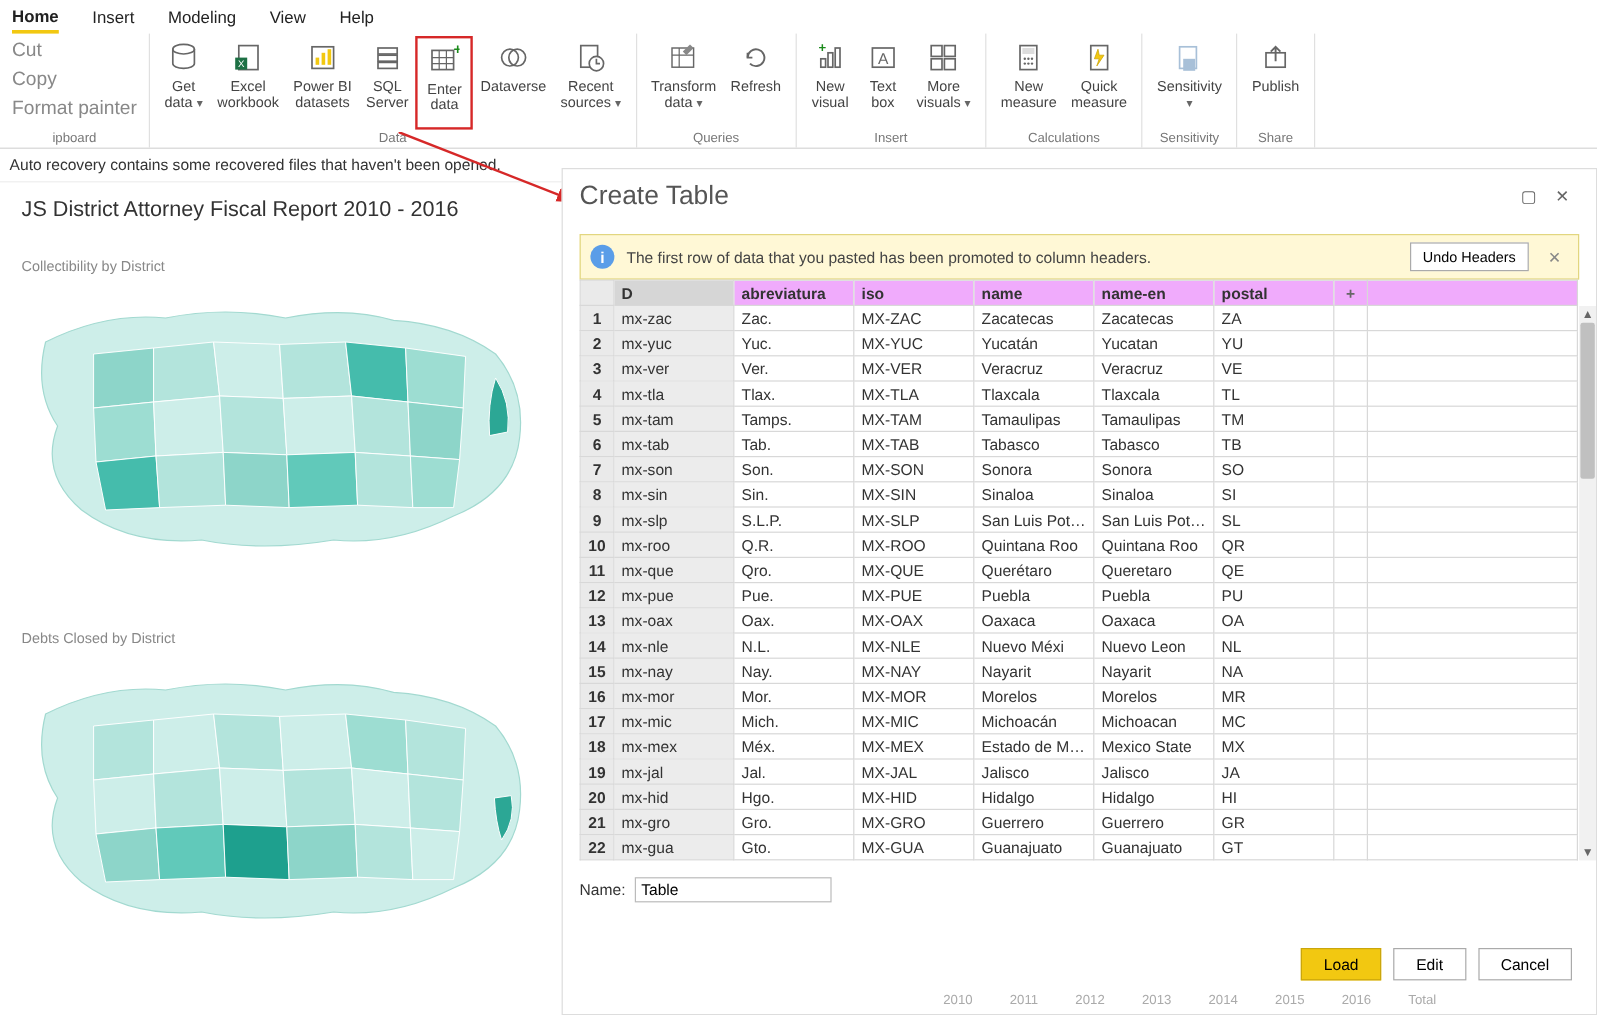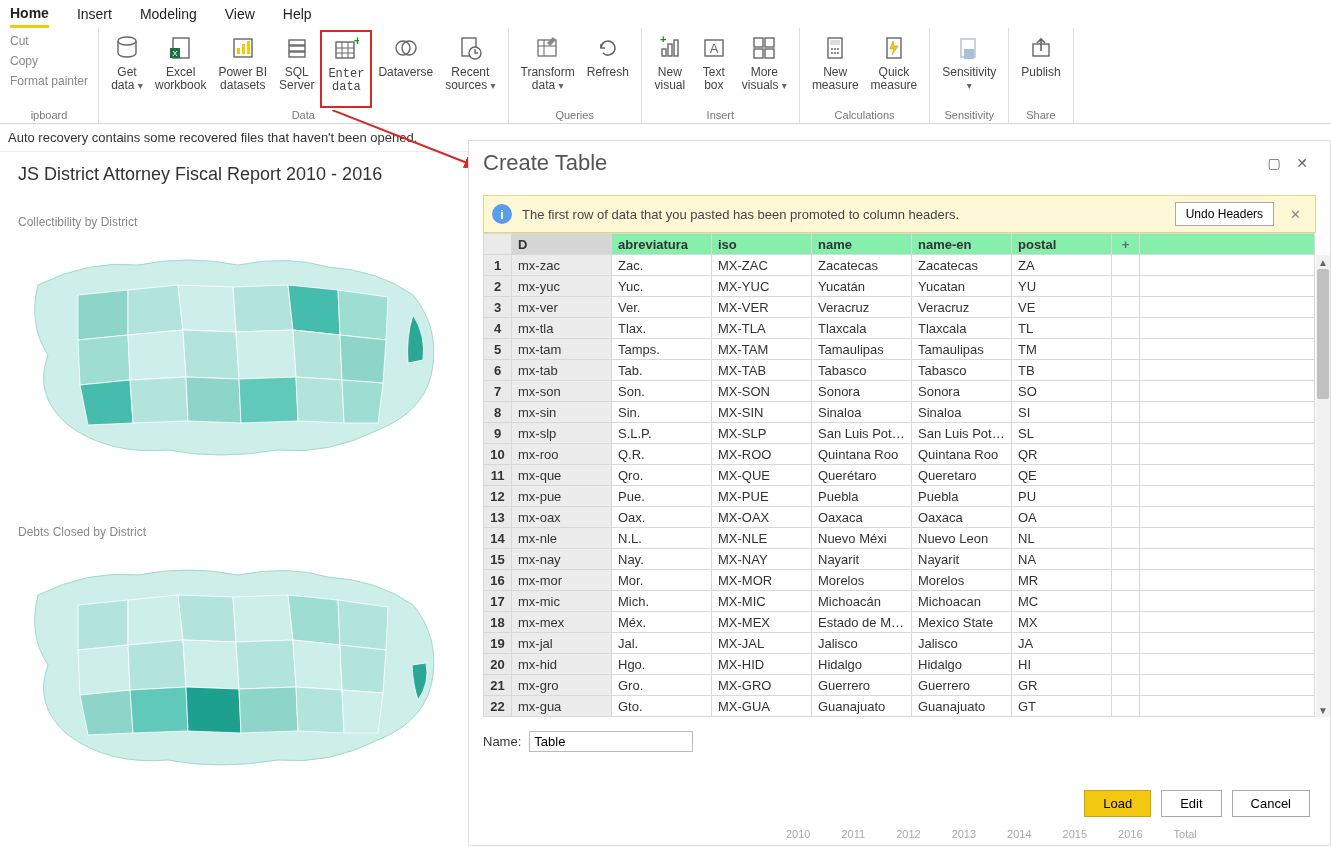--- a/index.html
+++ b/index.html
@@ -8,21 +8,21 @@
   
   .tabs { display: flex; gap: 28px; padding: 0 10px; height: 28px; align-items: center; border-bottom: 0; }
   .tab { font-size: 14px; color: #222; padding: 4px 0; cursor: pointer; }
   .tab.active { border-bottom: 3px solid #f2c811; font-weight: 600; }
 
   
   .ribbon { display: flex; border-bottom: 1px solid #d5d5d5; height: 96px; }
   .ribbon-group { display: flex; flex-direction: column; border-right: 1px solid #e0e0e0; padding: 2px 6px 0 6px; }
   .ribbon-group .buttons { display: flex; flex: 1; }
   .ribbon-group .small-btns { display: flex; flex-direction: column; justify-content: flex-start; gap: 2px; padding-top:2px; }
-  .small-btn { font-size: 12px; color: #888; padding: 2px 4px; cursor: pointer; white-space: nowrap; }
+  .small-btn { font-size: 16px; color: #888; padding: 2px 4px; cursor: pointer; white-space: nowrap; }
   .ribbon-group .label { font-size: 11px; color: #777; text-align: center; padding: 1px 0 2px 0; }
 
   .rbtn { display: flex; flex-direction: column; align-items: center; justify-content: flex-start; text-align: center; padding: 2px 6px 0 6px; min-width: 42px; cursor: pointer; color: #444; }
   .rbtn .icon { width: 32px; height: 32px; display: flex; align-items: center; justify-content: center; }
   .rbtn .lbl { font-size: 12px; line-height: 1.1; margin-top: 2px; white-space: nowrap; }
   .rbtn.highlight { border: 2px solid #d62828; }
   .subdropdown { font-size: 10px; color: #666; }
 
   
   .autorec { padding: 6px 8px; font-size: 13px; color: #333; border-bottom: 1px solid #eee; }
@@ -42,21 +42,21 @@
 
   .info-bar { margin-top: 18px; background: #fff8d6; border: 1px solid #e2d67f; display: flex; align-items: center; padding: 6px 8px; gap: 10px; }
   .info-bar .info-icon { width: 20px; height: 20px; border-radius: 50%; background: #5a9de8; color: #fff; display: flex; align-items: center; justify-content: center; font-weight: 700; font-size: 13px; }
   .info-bar .msg { flex: 1; font-size: 13px; color: #444; }
   .info-bar button { font-size: 12px; padding: 4px 10px; background: #fff; border: 1px solid #aaa; cursor: pointer; }
   .info-bar .close-x { color: #888; cursor: pointer; padding: 0 6px; }
 
   .grid-wrap { position: relative; margin-top: 0; }
   table.grid { border-collapse: collapse; width: 832px; table-layout: fixed; }
   table.grid th, table.grid td { border: 1px solid #d8d8d8; padding: 2px 6px; font-size: 13px; text-align: left; height: 21px; overflow: hidden; white-space: nowrap; text-overflow: ellipsis; }
-  table.grid th { background: #86efac; color: #333; font-weight: 600; }
+  table.grid th { background: #f0abfc; color: #333; font-weight: 600; }
   table.grid th.rowhdr { background: #eaeaea; width: 28px; text-align: center; font-weight: 600; }
   table.grid td.rownum { background: #eaeaea; width: 28px; text-align: center; color: #333; font-weight: 600;}
   table.grid th.selcol { background: #d6d6d6; }
   table.grid td.selcol { background: #ececec; }
   table.grid th.add { width: 28px; text-align: center; color: #666; cursor: pointer; }
   .scrollbar { position: absolute; right: -14px; top: 22px; width: 14px; bottom: 0; background: #f1f1f1; }
   .sb-btn { height: 14px; display:flex; align-items:center; justify-content:center; color:#666; font-size:10px; }
   .sb-thumb { position:absolute; left:1px; right:1px; top:14px; height:130px; background:#c0c0c0; border-radius:2px; }
   .sb-btn.bottom { position:absolute; bottom:0; left:0; right:0; }
 
@@ -144,21 +144,21 @@
         <span class="icon">
             <svg width="26" height="26">
               <rect x="3" y="5" width="18" height="16" fill="none" stroke="#666" stroke-width="1.4"></rect>
               <line x1="3" y1="11" x2="21" y2="11" stroke="#666"></line>
               <line x1="3" y1="16" x2="21" y2="16" stroke="#666"></line>
               <line x1="9" y1="5" x2="9" y2="21" stroke="#666"></line>
               <line x1="15" y1="5" x2="15" y2="21" stroke="#666"></line>
               <text x="21" y="8" font-size="12" fill="#1a8a1a" font-weight="bold">+</text>
             </svg>
           </span>
-        <span class="lbl" style="white-space:pre;font-family:Liberation Mono, monospace;">Enter
+        <span class="lbl" style="white-space:pre;">Enter
 data</span>
       </div>
       <div class="rbtn">
         <span class="icon">
             <svg width="26" height="26">
               <circle cx="10" cy="13" r="7" fill="none" stroke="#666" stroke-width="1.4"></circle>
               <circle cx="16" cy="13" r="7" fill="none" stroke="#666" stroke-width="1.4"></circle>
             </svg>
           </span>
         <span class="lbl">Dataverse</span>

